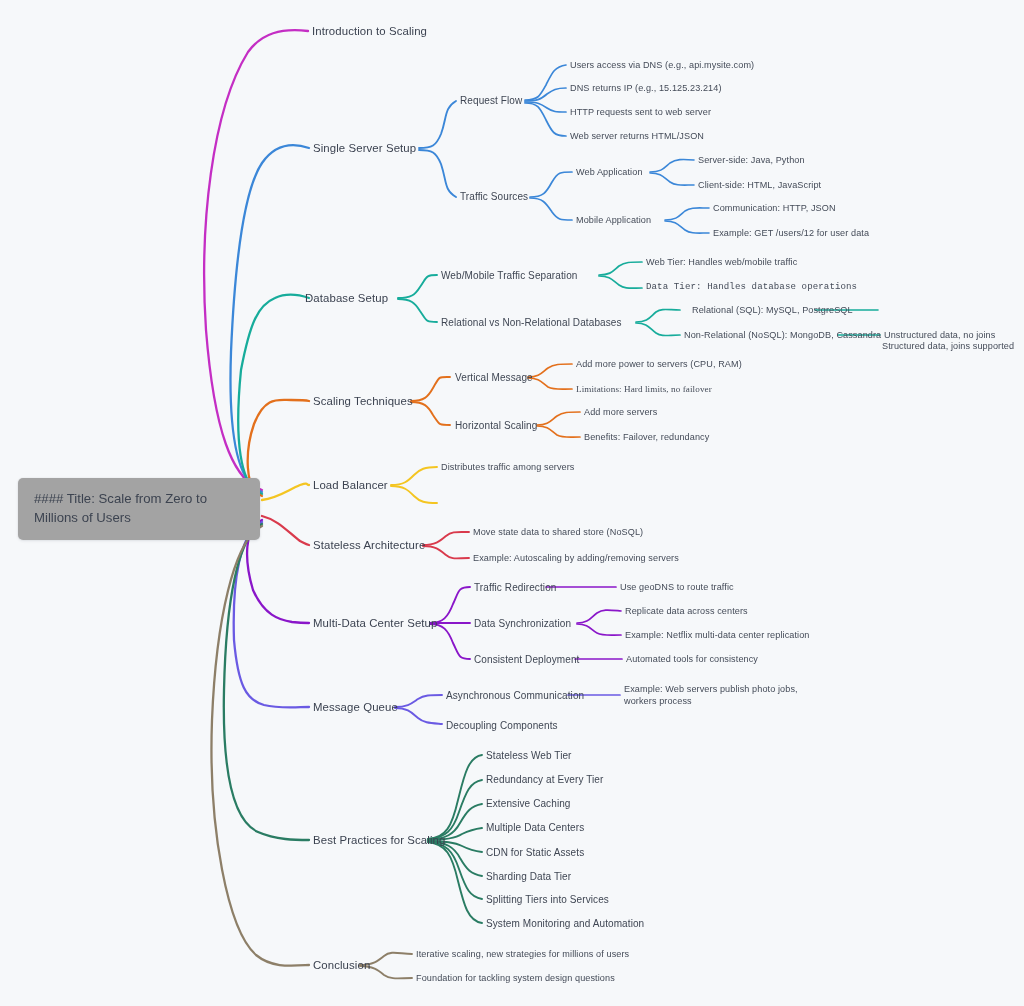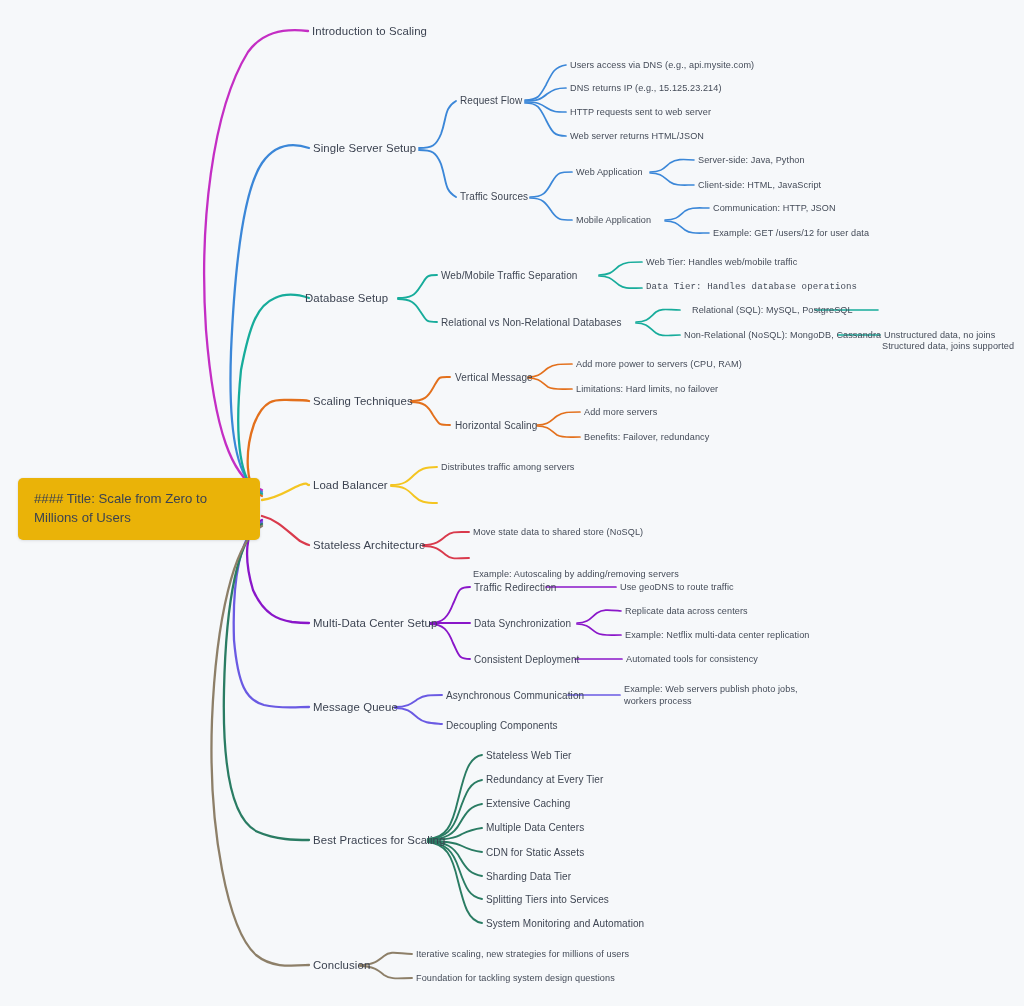--- a/index.html
+++ b/index.html
@@ -57,21 +57,21 @@
   .wrap2 {
     white-space: normal;
     line-height: 1.35;
   }
   #root-node {
     position: absolute;
     left: 18px;
     top: 478px;
     width: 242px;
     box-sizing: border-box;
-    background: #eab308;
+    background: #a3a3a3;
     border-radius: 5px;
     padding: 12px 14px 13px 16px;
     font-size: 13.2px;
     line-height: 1.42;
     color: #3c4350;
     box-shadow: 0 1px 3px rgba(40,50,70,0.10), 0 0 0 1px rgba(40,50,70,0.018);
     z-index: 5;
   }
 </style>
 </head>
@@ -281,38 +281,38 @@
   <div class="node-label lvl2" style="left:455px; top:371px;">
     <span>Vertical Message</span>
   </div>
   <div class="node-label lvl2" style="left:455px; top:419px;">
     <span>Horizontal Scaling</span>
   </div>
 
   <div class="node-label lvl3" style="left:576px; top:358px;">
     <span>Add more power to servers (CPU, RAM)</span>
   </div>
-  <div class="node-label lvl3" style="left:576px; top:383px;">
+  <div class="node-label lvl3" style="left:576px; top:383px;font-family:Liberation Serif, serif;">
     <span>Limitations: Hard limits, no failover</span>
   </div>
   <div class="node-label lvl3" style="left:584px; top:406px;">
     <span>Add more servers</span>
   </div>
   <div class="node-label lvl3" style="left:584px; top:431px;">
     <span>Benefits: Failover, redundancy</span>
   </div>
 
   <div class="node-label lvl3" style="left:441px; top:461px;">
     <span>Distributes traffic among servers</span>
   </div>
 
   <div class="node-label lvl3" style="left:473px; top:526px;">
     <span>Move state data to shared store (NoSQL)</span>
   </div>
-  <div class="node-label lvl3" style="left:473px; top:568px;">
+  <div class="node-label lvl3" style="left:473px; top:552px;">
     <span>Example: Autoscaling by adding/removing servers</span>
   </div>
 
   <div class="node-label lvl2" style="left:474px; top:581px;">
     <span>Traffic Redirection</span>
   </div>
   <div class="node-label lvl2" style="left:474px; top:617px;">
     <span>Data Synchronization</span>
   </div>
   <div class="node-label lvl2" style="left:474px; top:653px;">

